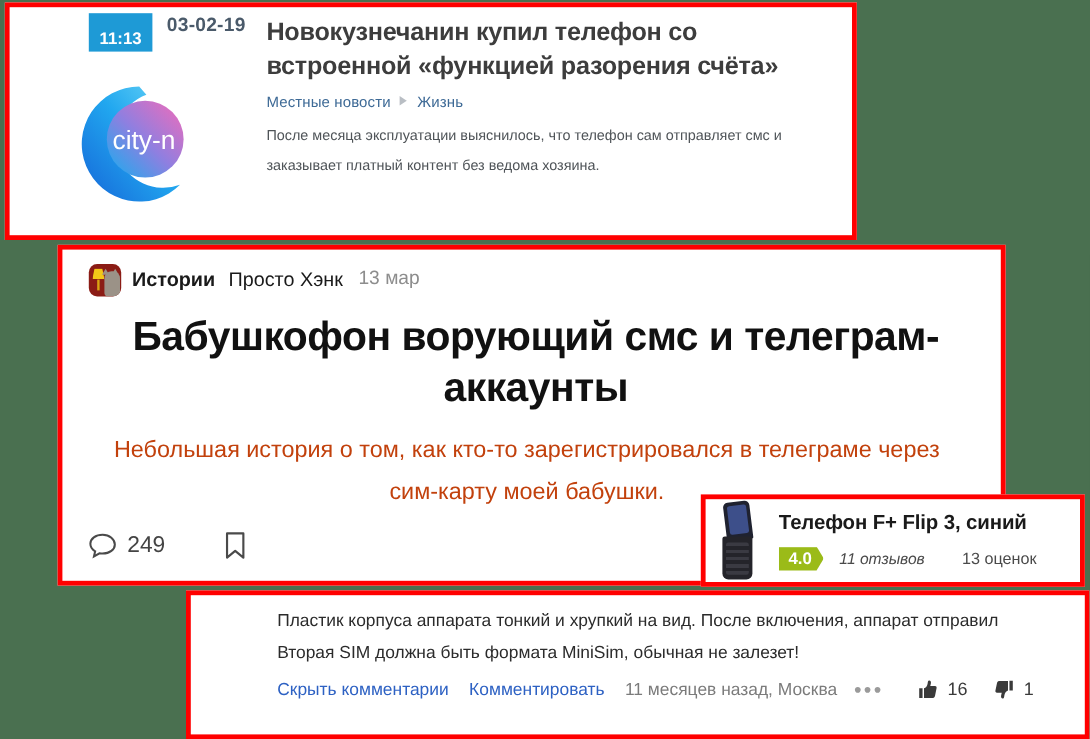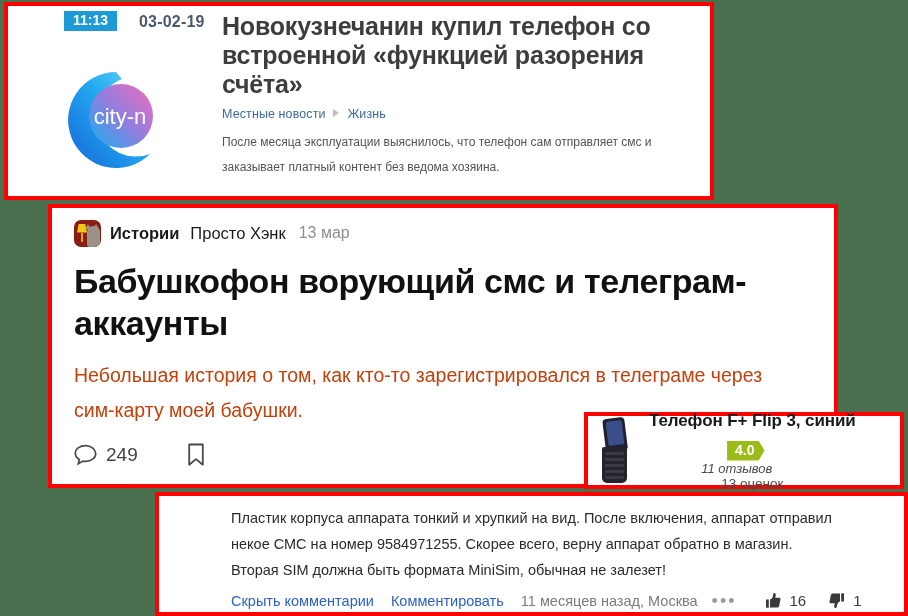--- a/index.html
+++ b/index.html
@@ -28,27 +28,27 @@
     width: 710px;
     height: 198px;
   }
   .news-inner {
     position: relative;
     width: 100%;
     height: 100%;
   }
   .time-badge {
     position: absolute;
-    left: 56px;
+    left: 66px;
     top: 5px;
     background: #1e9ad6;
     color: #ffffff;
     font-size: 14px;
     font-weight: bold;
-    padding: 2px 9px 3px 9px;
+    padding: 14px 9px 3px 9px;
     letter-spacing: 0px;
     line-height: 15px;
   }
   .news-date {
     position: absolute;
     left: 131px;
     top: 7px;
     color: #4a5a6a;
     font-size: 16px;
     font-weight: bold;
@@ -62,21 +62,21 @@
     height: 105px;
   }
   .news-right {
     position: absolute;
     left: 214px;
     top: 6px;
     width: 480px;
   }
   .news-title {
     color: #3d3d3d;
-    font-size: 25px;
+    font-size: 21px;
     font-weight: bold;
     line-height: 29px;
     letter-spacing: -0.2px;
   }
   .news-crumbs {
     margin-top: 8px;
     font-size: 12.5px;
     color: #3e6a96;
     letter-spacing: 0.1px;
   }
@@ -96,20 +96,21 @@
     font-size: 12px;
     line-height: 25px;
   }
 
   
   #story-panel {
     left: 48px;
     top: 204px;
     width: 790px;
     height: 284px;
+    text-align: center;
   }
   .story-inner {
     position: relative;
     padding: 10px 0 0 22px;
   }
   .story-head {
     display: flex;
     align-items: center;
     height: 30px;
   }
@@ -263,21 +264,20 @@
   .product-title {
     font-size: 17px;
     font-weight: bold;
     color: #1a1a1a;
     letter-spacing: -0.1px;
   }
   .product-meta {
     display: flex;
     align-items: center;
     margin-top: 10px;
-    flex-direction: column;
   }
   .rating-badge {
     background: #9bbb18;
     color: #ffffff;
     font-size: 14px;
     font-weight: bold;
     padding: 2px 10px 3px 8px;
     margin-right: 13px;
     clip-path: polygon(0 0, 84% 0, 100% 50%, 84% 100%, 0 100%);
     line-height: 15px;
@@ -442,21 +442,20 @@
       </div>
     </div>
 
   </div>
 </div>
 
 <div class="panel" id="comment-panel">
   <div class="comment-inner">
 
     <div class="comment-line">Пластик корпуса аппарата тонкий и хрупкий на вид. После включения, аппарат отправил</div>
-    <div class="comment-line">некое СМС на номер 9584971255. Скорее всего, верну аппарат обратно в магазин.</div>
     <div class="comment-line">Вторая SIM должна быть формата MiniSim, обычная не залезет!</div>
 
     <div class="comment-footer">
       <span class="cf-link">Скрыть комментарии</span>
       <span class="cf-link">Комментировать</span>
       <span class="cf-when">11 месяцев назад, Москва</span>
       <span class="cf-dots">•••</span>
 
       <span class="cf-vote">
         <svg width="17" height="17" viewBox="0 0 17 17">

